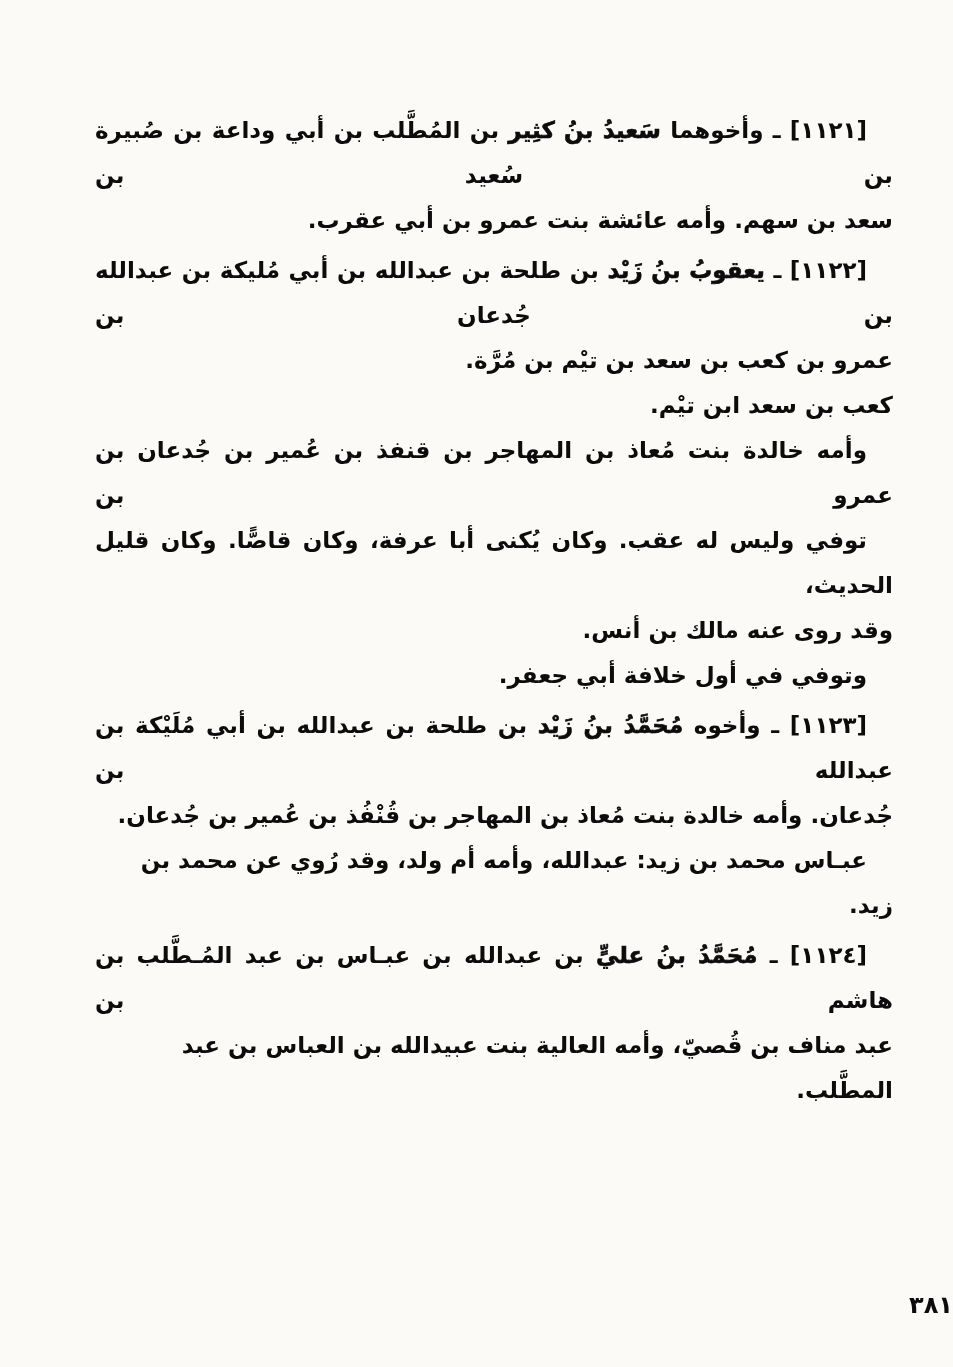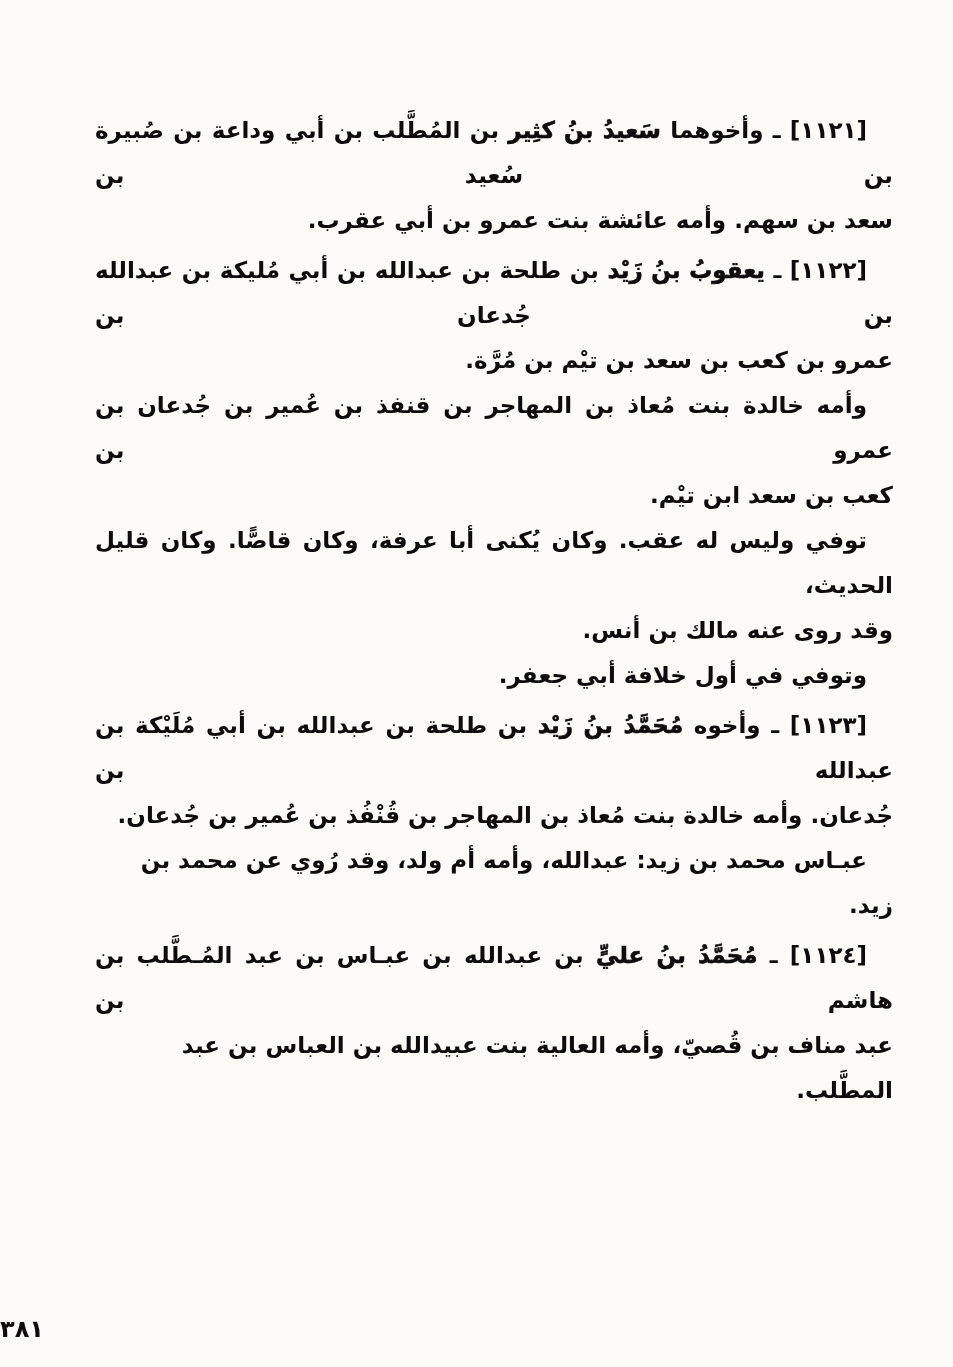--- a/index.html
+++ b/index.html
@@ -29,22 +29,22 @@
   }
   .line.fill{
     text-align:justify;
     text-align-last:justify;
   }
   .line.first{text-indent:26px;}
   .seg-marker{letter-spacing:0.5px;}
   .seg-name{-webkit-text-stroke:0.6px #0c0c0c;}
   .page-number{
     position:absolute;
-    bottom:44px;left:0;right:0;
-    text-align:left;
+    bottom:68px;left:0;right:0;
+    text-align:right;
     font-size:24px;
     font-weight:bold;
     letter-spacing:2px;
   }
 </style>
 </head>
 <body>
 
 <div class="page">
   <main class="body-text" id="entries">
@@ -53,22 +53,22 @@
           <div class="line first fill"><span class="seg-marker">[١١٢١] ـ </span><span class="seg-normal">وأخوهما </span><span class="seg-name">سَعيدُ بنُ كثِير </span><span class="seg-normal">بن المُطَّلب بن أبي وداعة بن صُبيرة بن سُعيد بن</span></div>
           <div class="line"><span class="seg-normal">سعد بن سهم. وأمه عائشة بنت عمرو بن أبي عقرب.</span></div>
         </div>
       </div>
       <div class="entry">
         <div class="para">
           <div class="line first fill"><span class="seg-marker">[١١٢٢] ـ </span><span class="seg-name">يعقوبُ بنُ زَيْد </span><span class="seg-normal">بن طلحة بن عبدالله بن أبي مُليكة بن عبدالله بن جُدعان بن</span></div>
           <div class="line"><span class="seg-normal">عمرو بن كعب بن سعد بن تيْم بن مُرَّة.</span></div>
         </div>
         <div class="para">
+          <div class="line"><span class="seg-normal">كعب بن سعد ابن تيْم.</span></div>
           <div class="line first fill"><span class="seg-normal">وأمه خالدة بنت مُعاذ بن المهاجر بن قنفذ بن عُمير بن جُدعان بن عمرو بن</span></div>
-          <div class="line"><span class="seg-normal">كعب بن سعد ابن تيْم.</span></div>
         </div>
         <div class="para">
           <div class="line first fill"><span class="seg-normal">توفي وليس له عقب. وكان يُكنى أبا عرفة، وكان قاصًّا. وكان قليل الحديث،</span></div>
           <div class="line"><span class="seg-normal">وقد روى عنه مالك بن أنس.</span></div>
         </div>
         <div class="para">
           <div class="line first"><span class="seg-normal">وتوفي في أول خلافة أبي جعفر.</span></div>
         </div>
       </div>
       <div class="entry">

